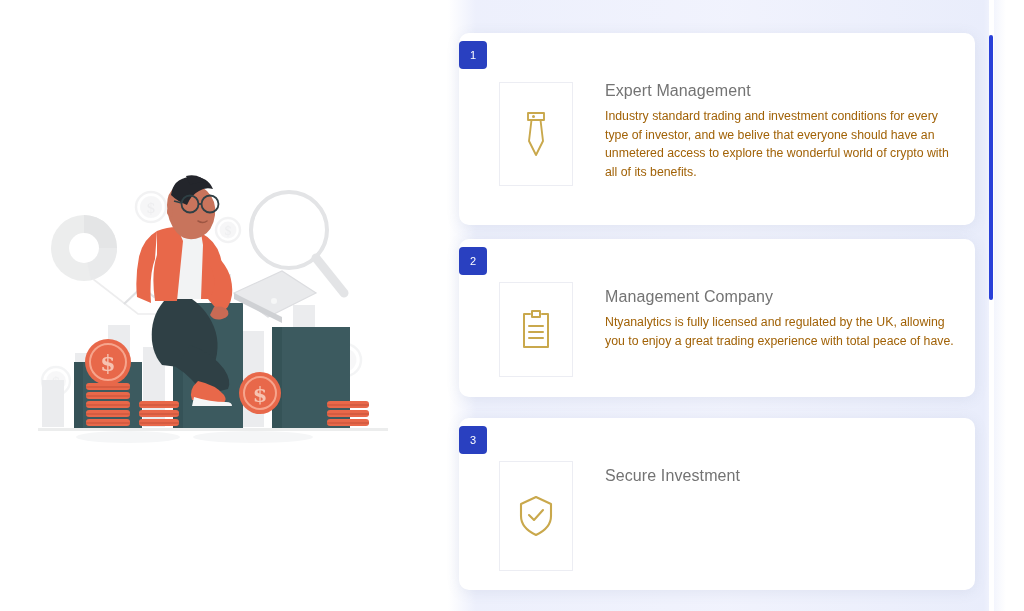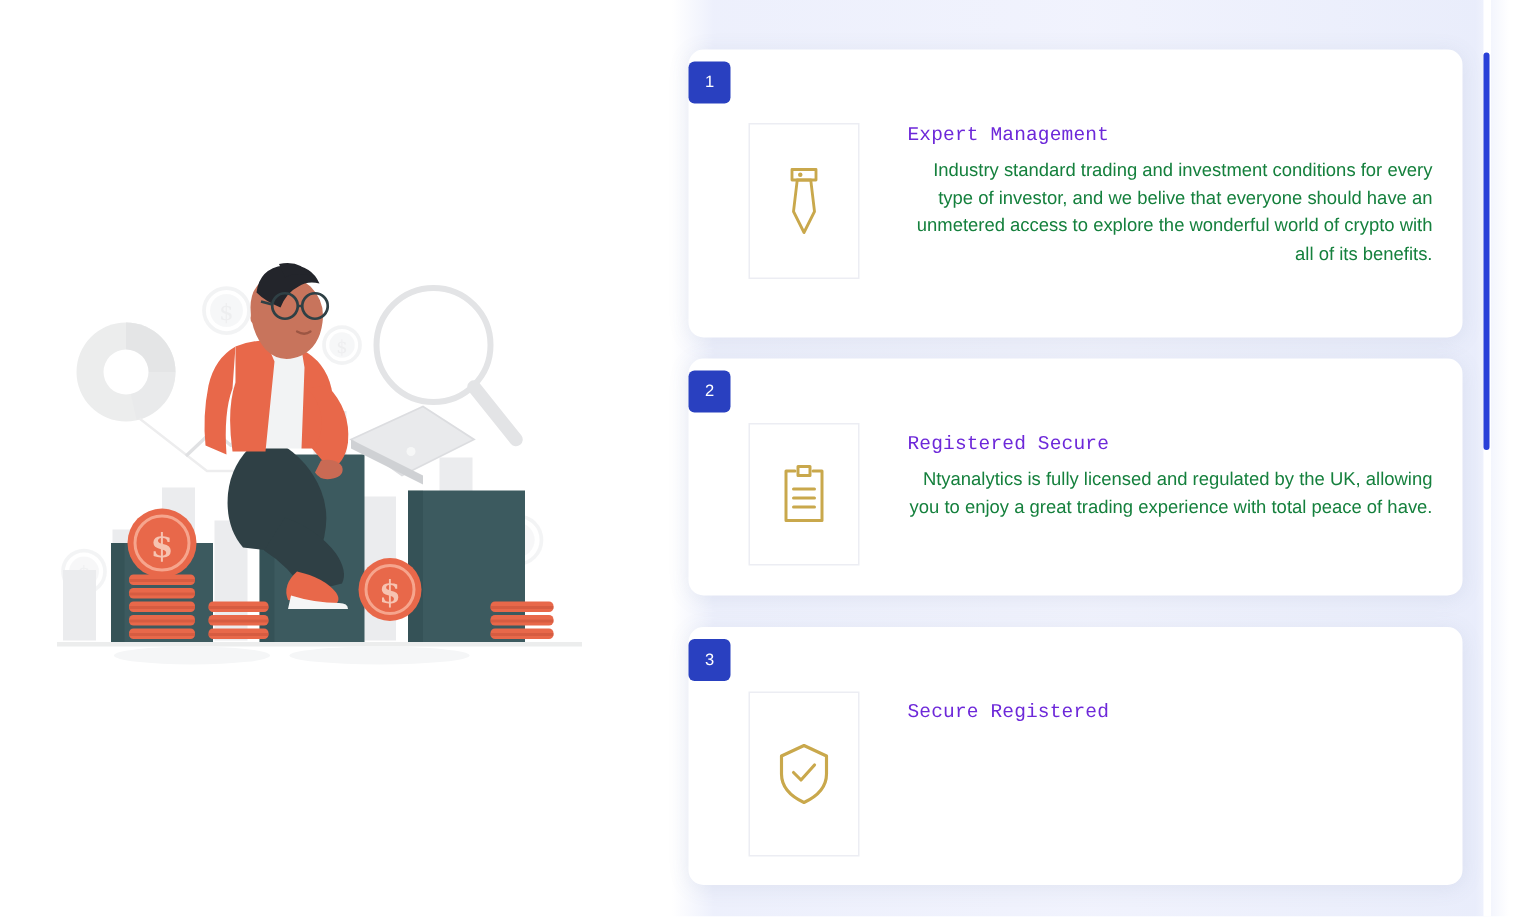--- a/index.html
+++ b/index.html
@@ -96,32 +96,30 @@
 
   .icon-box svg { display: block; }
 
   .card-body {
     position: absolute;
     left: 146px;
     top: 49px;
     width: 350px;
   }
   .card-title {
-    color: #6d28d9;
-    font-size: 13px;
+    color: #737373;
+    font-size: 16px;
     font-weight: 400;
     letter-spacing: 0.1px;
     margin-bottom: 7px;
-    font-family: Liberation Mono, monospace;
   }
   .card-text {
-    color: #15803d;
+    color: #a16207;
     font-size: 12.3px;
     line-height: 18.6px;
-    text-align: right;
   }
 
   
   #scrollbar-track {
     position: absolute;
     left: 989px; top: 0;
     width: 5px; height: 611px;
     background: #ffffff;
   }
   #scrollbar-thumb {
@@ -331,39 +329,39 @@
                 <path d="M11 5 L5 5 L5 38 L29 38 L29 5 L23 5"></path>
                 <path d="M13 2 L21 2 L21 8 L13 8 Z"></path>
                 <path d="M10 17 L24 17"></path>
                 <path d="M10 23 L24 23"></path>
                 <path d="M10 29 L24 29"></path>
               </g>
             </svg>
           </span>
         </div>
         <div class="card-body">
-          <div class="card-title">Registered Secure</div>
+          <div class="card-title">Management Company</div>
           <div class="card-text">Ntyanalytics is fully licensed and regulated by the UK, allowing you to enjoy a great trading experience with total peace of have.</div>
         </div>
       </div>
 
       <div class="card card-3">
         <div class="card-badge">3</div>
         <div class="icon-box">
           <span>
             <svg width="38" height="44" viewBox="0 0 38 44" xmlns="http://www.w3.org/2000/svg">
               <g fill="none" stroke="#c9a84c" stroke-width="2.1" stroke-linejoin="round" stroke-linecap="round">
                 <path d="M19 3 L34 10 L34 22 Q34 34 19 41 Q4 34 4 22 L4 10 Z"></path>
                 <path d="M12 21 L17 26 L26 16"></path>
               </g>
             </svg>
           </span>
         </div>
         <div class="card-body">
-          <div class="card-title">Secure Registered</div>
+          <div class="card-title">Secure Investment</div>
         </div>
       </div>
 
     </div>
   </div>
 
   <div id="scrollbar-track"></div>
   <div id="scrollbar-thumb"></div>
 
 </div>

